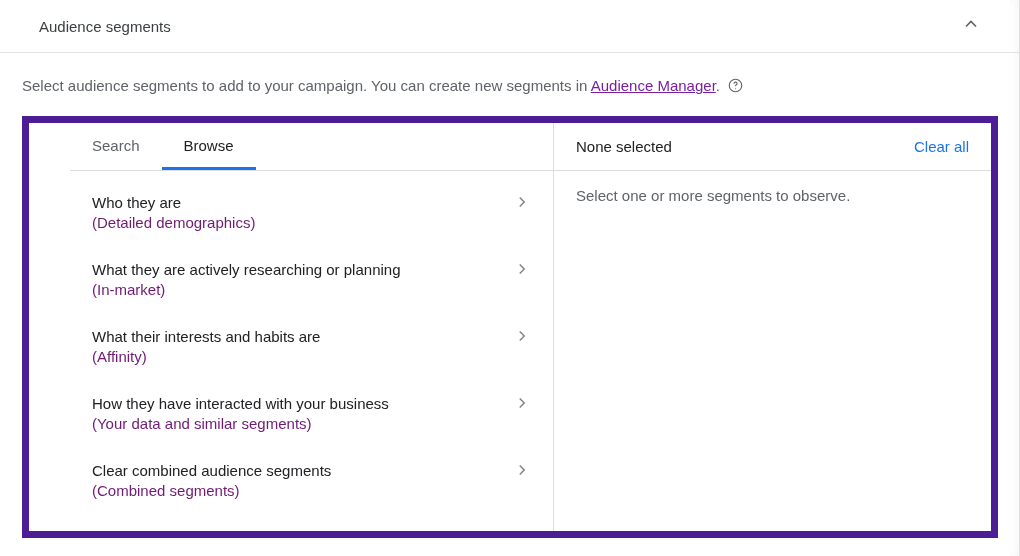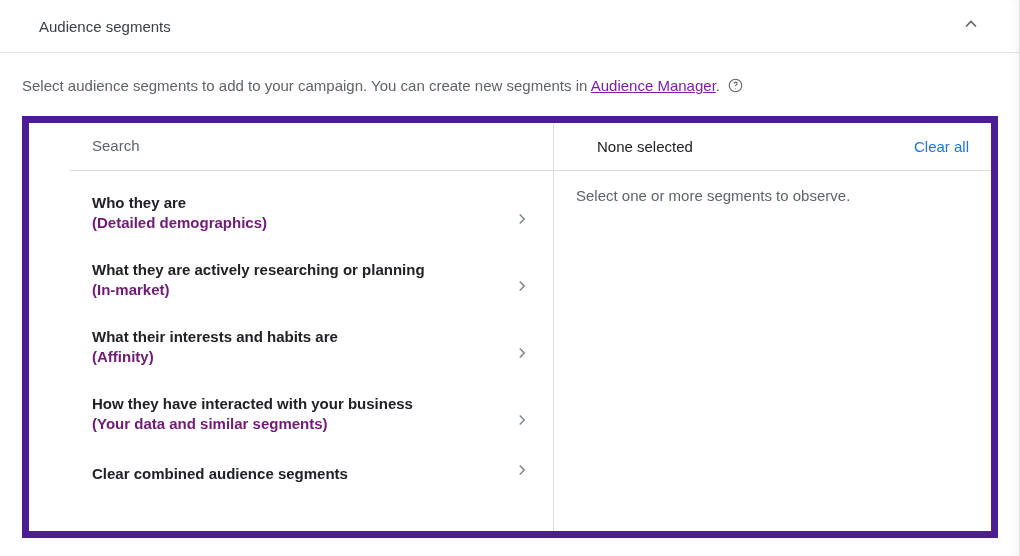--- a/index.html
+++ b/index.html
@@ -90,24 +90,23 @@
       bottom: 0;
       height: 3px;
       background: #1a73e8;
     }
     .category-list {
       padding: 8px 0;
     }
     .category-item {
       display: flex;
       justify-content: space-between;
-      align-items: flex-end;
+      align-items: flex-start;
       padding: 14px 22px 14px 22px;
       cursor: pointer;
-      font-weight: bold;
     }
     .category-text {
       display: flex;
       flex-direction: column;
     }
     .category-title {
       font-size: 15px;
       color: #202124;
       line-height: 1.3;
     }
@@ -123,21 +122,20 @@
       display: flex;
       justify-content: space-between;
       align-items: center;
       height: 48px;
       border-bottom: 1px solid #dadce0;
       padding: 0 22px;
     }
     .right-header-title {
       font-size: 15px;
       color: #202124;
-      margin-left: 21px;
     }
     .clear-all {
       font-size: 15px;
       color: #1a73e8;
       cursor: pointer;
     }
     .right-body {
       padding: 16px 22px;
       font-size: 15px;
       color: #5f6368;
@@ -174,20 +172,21 @@
         <circle cx="12" cy="17" r="0.8" fill="currentColor" stroke="none"></circle>
       </svg>
     </span>
   </div>
 
   <div class="two-pane">
 
     <div class="left-pane">
       <div class="tabs-row">
         <div class="tab">Search</div>
+        <div class="tab active">Browse</div>
       </div>
       <div class="category-list">
 
         <div class="category-item">
           <div class="category-text">
             <span class="category-title">Who they are</span>
             <span class="category-subtitle">(Detailed demographics)</span>
           </div>
           <span class="chevron">
             <svg width="18" height="18" viewBox="0 0 24 24" fill="none" stroke="currentColor" stroke-width="2">
@@ -228,20 +227,21 @@
           <span class="chevron">
             <svg width="18" height="18" viewBox="0 0 24 24" fill="none" stroke="currentColor" stroke-width="2">
                 <polyline points="9 6 15 12 9 18"></polyline>
               </svg>
           </span>
         </div>
 
         <div class="category-item">
           <div class="category-text">
             <span class="category-title">Clear combined audience segments</span>
+            <span class="category-subtitle">(Combined segments)</span>
           </div>
           <span class="chevron">
             <svg width="18" height="18" viewBox="0 0 24 24" fill="none" stroke="currentColor" stroke-width="2">
                 <polyline points="9 6 15 12 9 18"></polyline>
               </svg>
           </span>
         </div>
 
       </div>
     </div>

